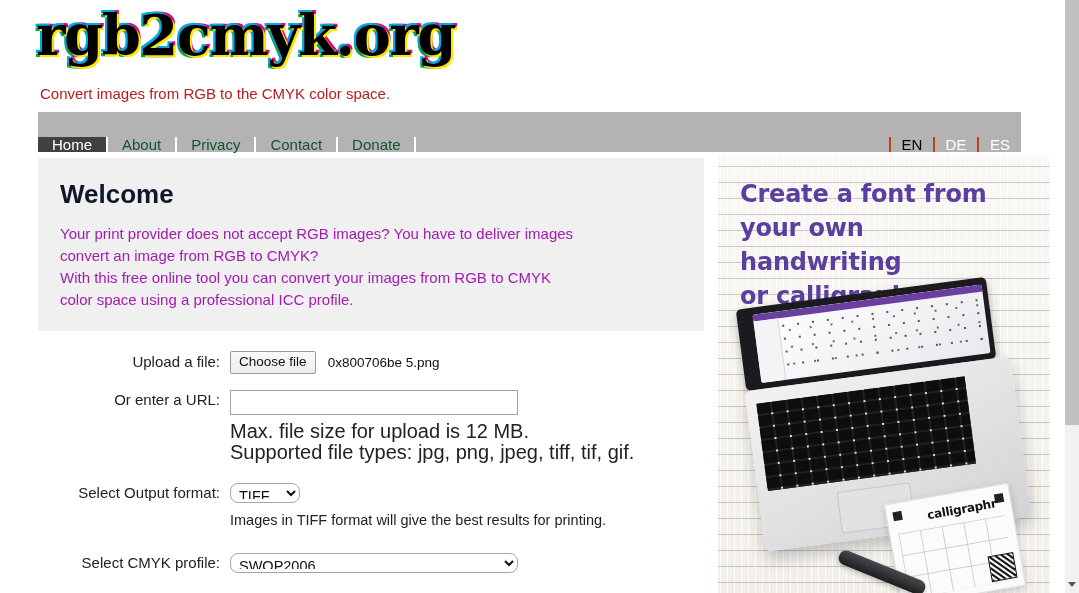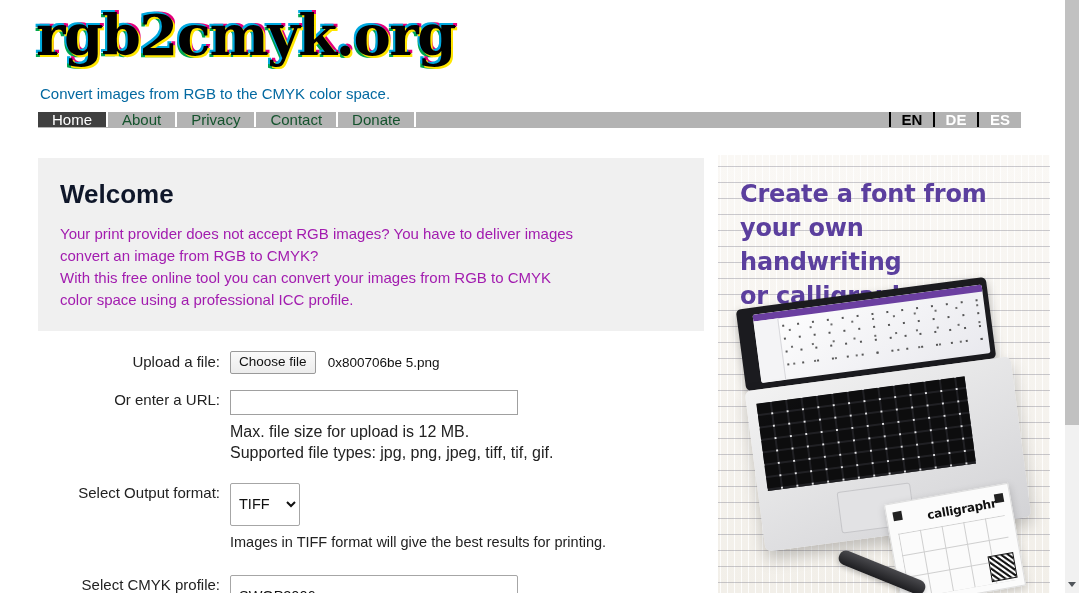--- a/index.html
+++ b/index.html
@@ -46,32 +46,32 @@
        2px  2px 0 #ffe600,
       -2px -2px 0 #00a9e0,
        2px -2px 0 #e5007d,
       -2px  2px 0 #00a650,
        1px  0   0 #000000;
   }
   #tagline {
     position: absolute;
     left: 40px; top: 85px;
     font-size: 15px;
-    color: #0369a1;
+    color: #b91c1c;
     white-space: nowrap;
   }
 
   
   #navbar {
     position: absolute;
     left: 38px; top: 112px;
-    width: 983px; height: 16px;
+    width: 983px; height: 40px;
     background: #b3b3b3;
     display: flex;
-    align-items: flex-start;
+    align-items: flex-end;
   }
   .nav-item {
     display: flex;
     align-items: center;
     justify-content: center;
     padding: 0 14px;
     font-size: 15px;
     color: #14532d;
     background: #b3b3b3;
     border-right: 2px solid #ffffff;
@@ -90,24 +90,23 @@
   }
   .lang-group { display: flex; align-items: stretch; }
   .lang-item {
     display: flex;
     align-items: center;
     justify-content: center;
     width: 44px;
     font-size: 15px;
     color: #ffffff;
     background: #b3b3b3;
-    border-left: 2px solid #000000;
+    border-left: 2px solid #c2410c;
     cursor: pointer;
     line-height: 1;
-    font-weight: bold;
   }
   .lang-item.current { color: #000000; }
 
   
   #content {
     position: absolute;
     left: 38px; top: 158px;
     width: 666px;
   }
 
@@ -179,38 +178,38 @@
     height: 25px;
     border: 1px solid #a0a0a0;
     background: #ffffff;
     font-family: "Liberation Sans", sans-serif;
     font-size: 14px;
     padding: 2px 4px;
     color: #111111;
     outline: none;
   }
   .hint {
-    font-size: 16px;
+    font-size: 20px;
     color: #222222;
     line-height: 21px;
     margin-top: 6px;
   }
   .hint .ln { display: block; }
 
   .sel-row { margin-top: 20px; }
   .sel-row.profile { margin-top: 22px; }
   select.styled {
     font-family: "Liberation Sans", sans-serif;
     font-size: 14.5px;
     color: #111111;
     background: #ffffff;
     border: 1px solid #a6a6a6;
-    border-radius: 2px;
+    border-radius: 8px;
     padding: 3px 4px;
-    height: 43px;
+    height: 20px;
     outline: none;
   }
   #output-format-select { width: 70px; }
   #cmyk-profile-select { width: 288px; }
   .sel-hint {
     font-size: 14.5px;
     color: #222222;
     line-height: 21px;
     margin-top: 6px;
   }

